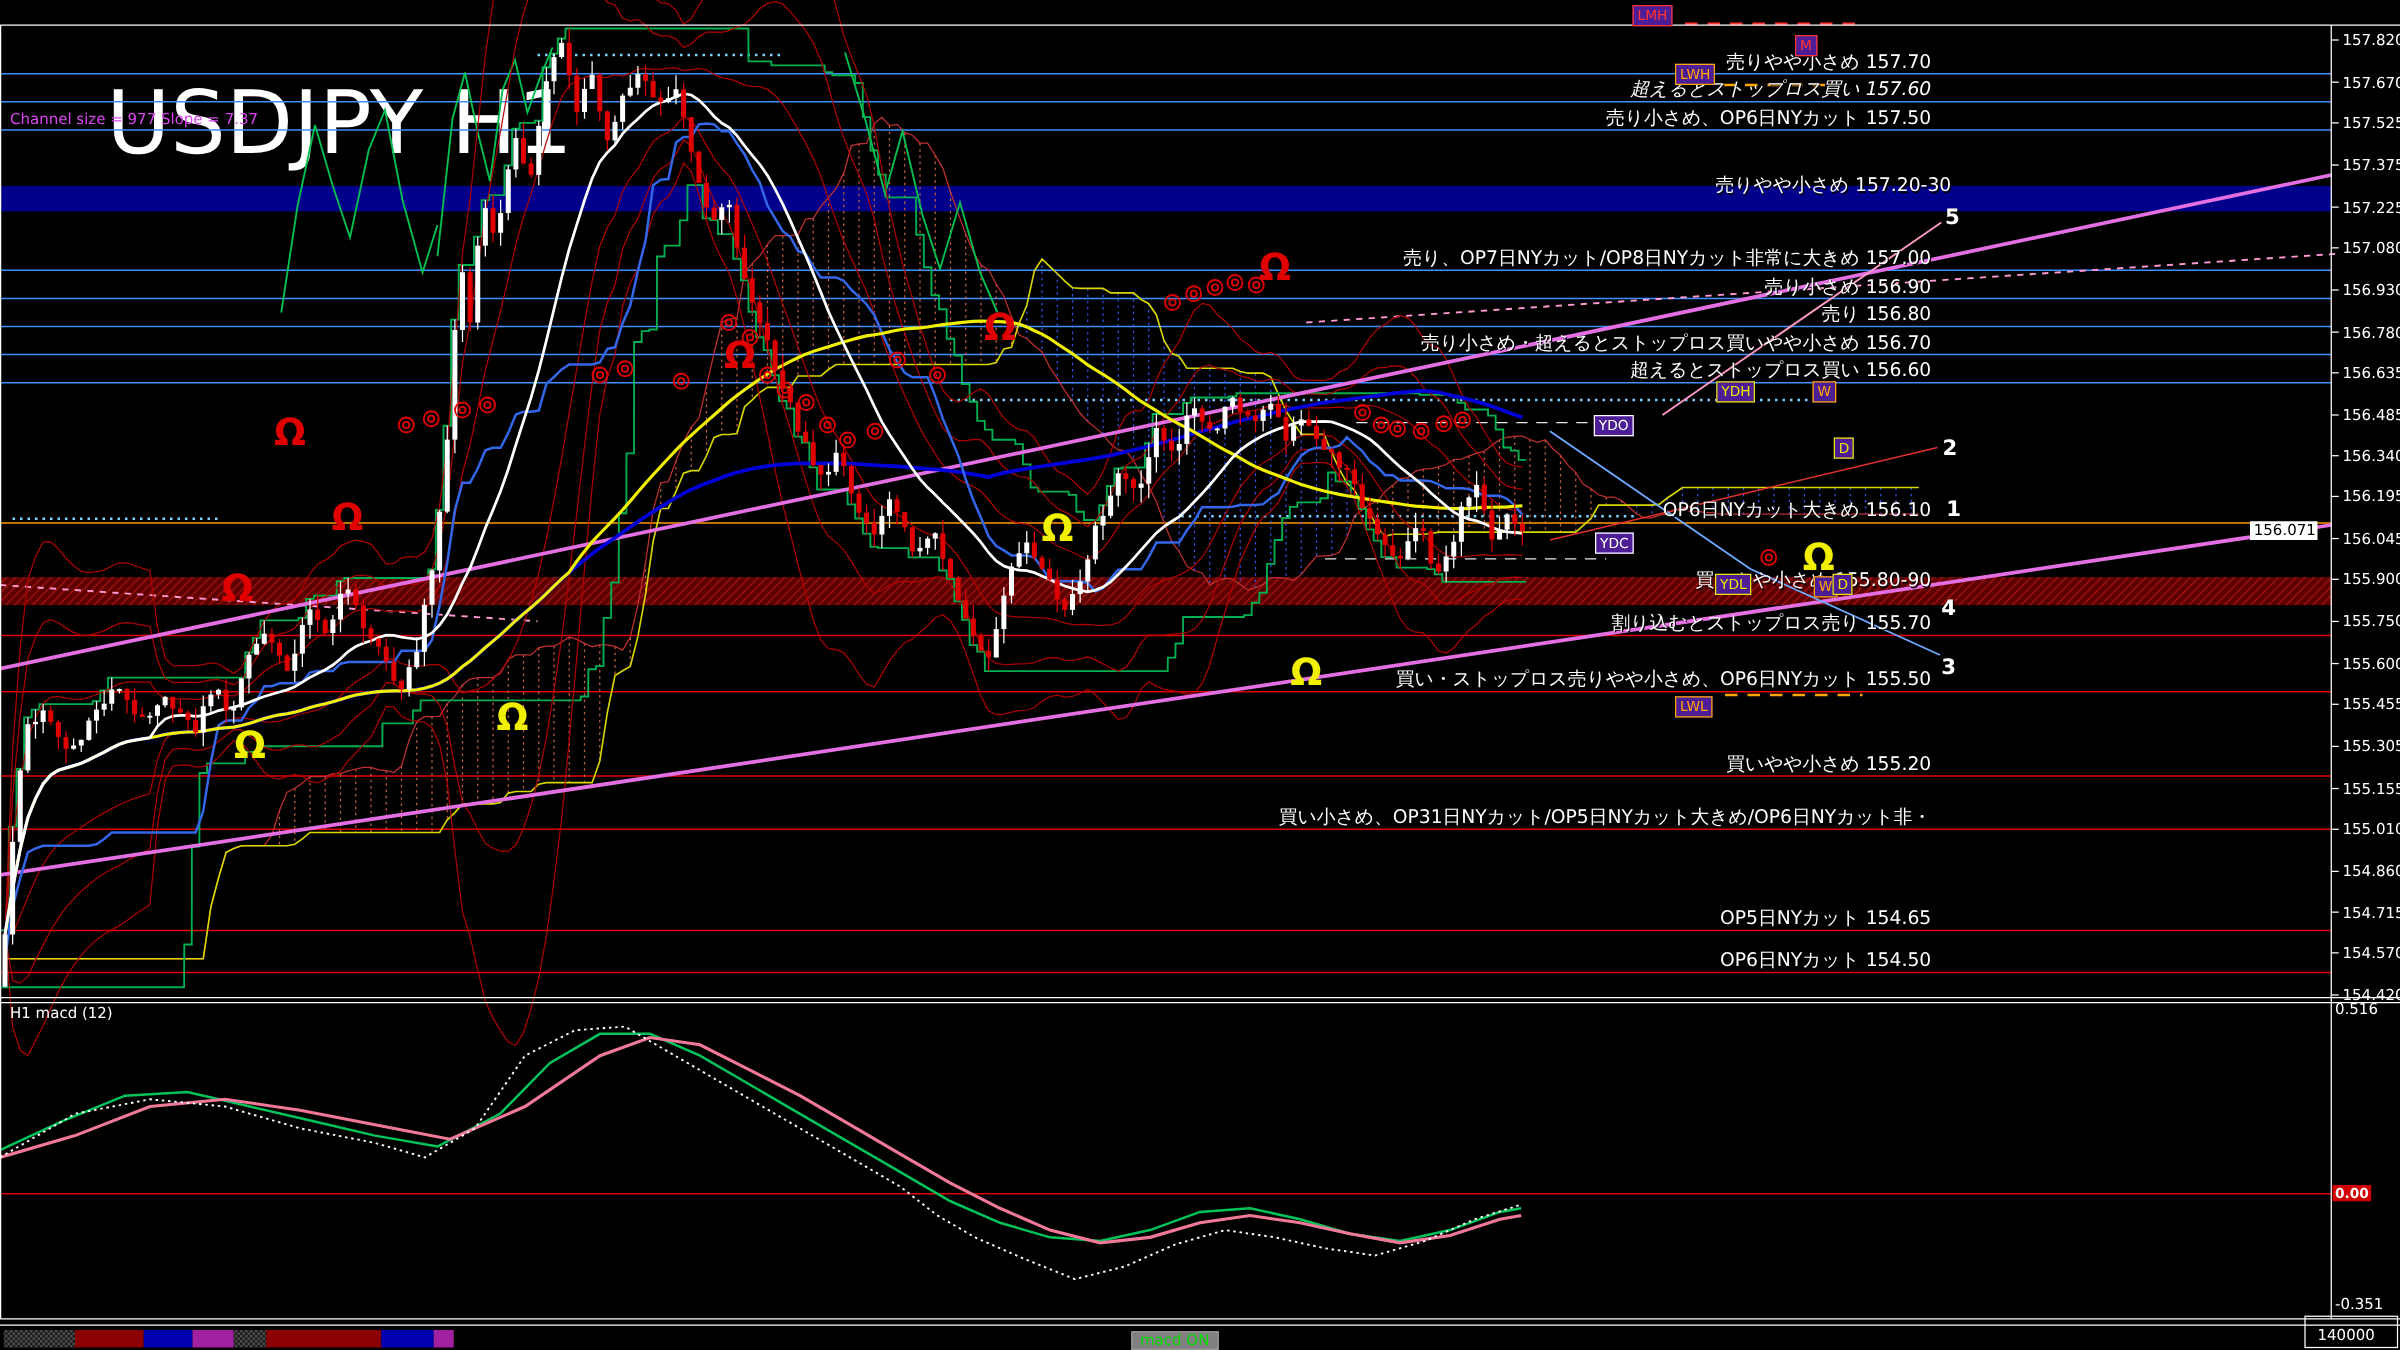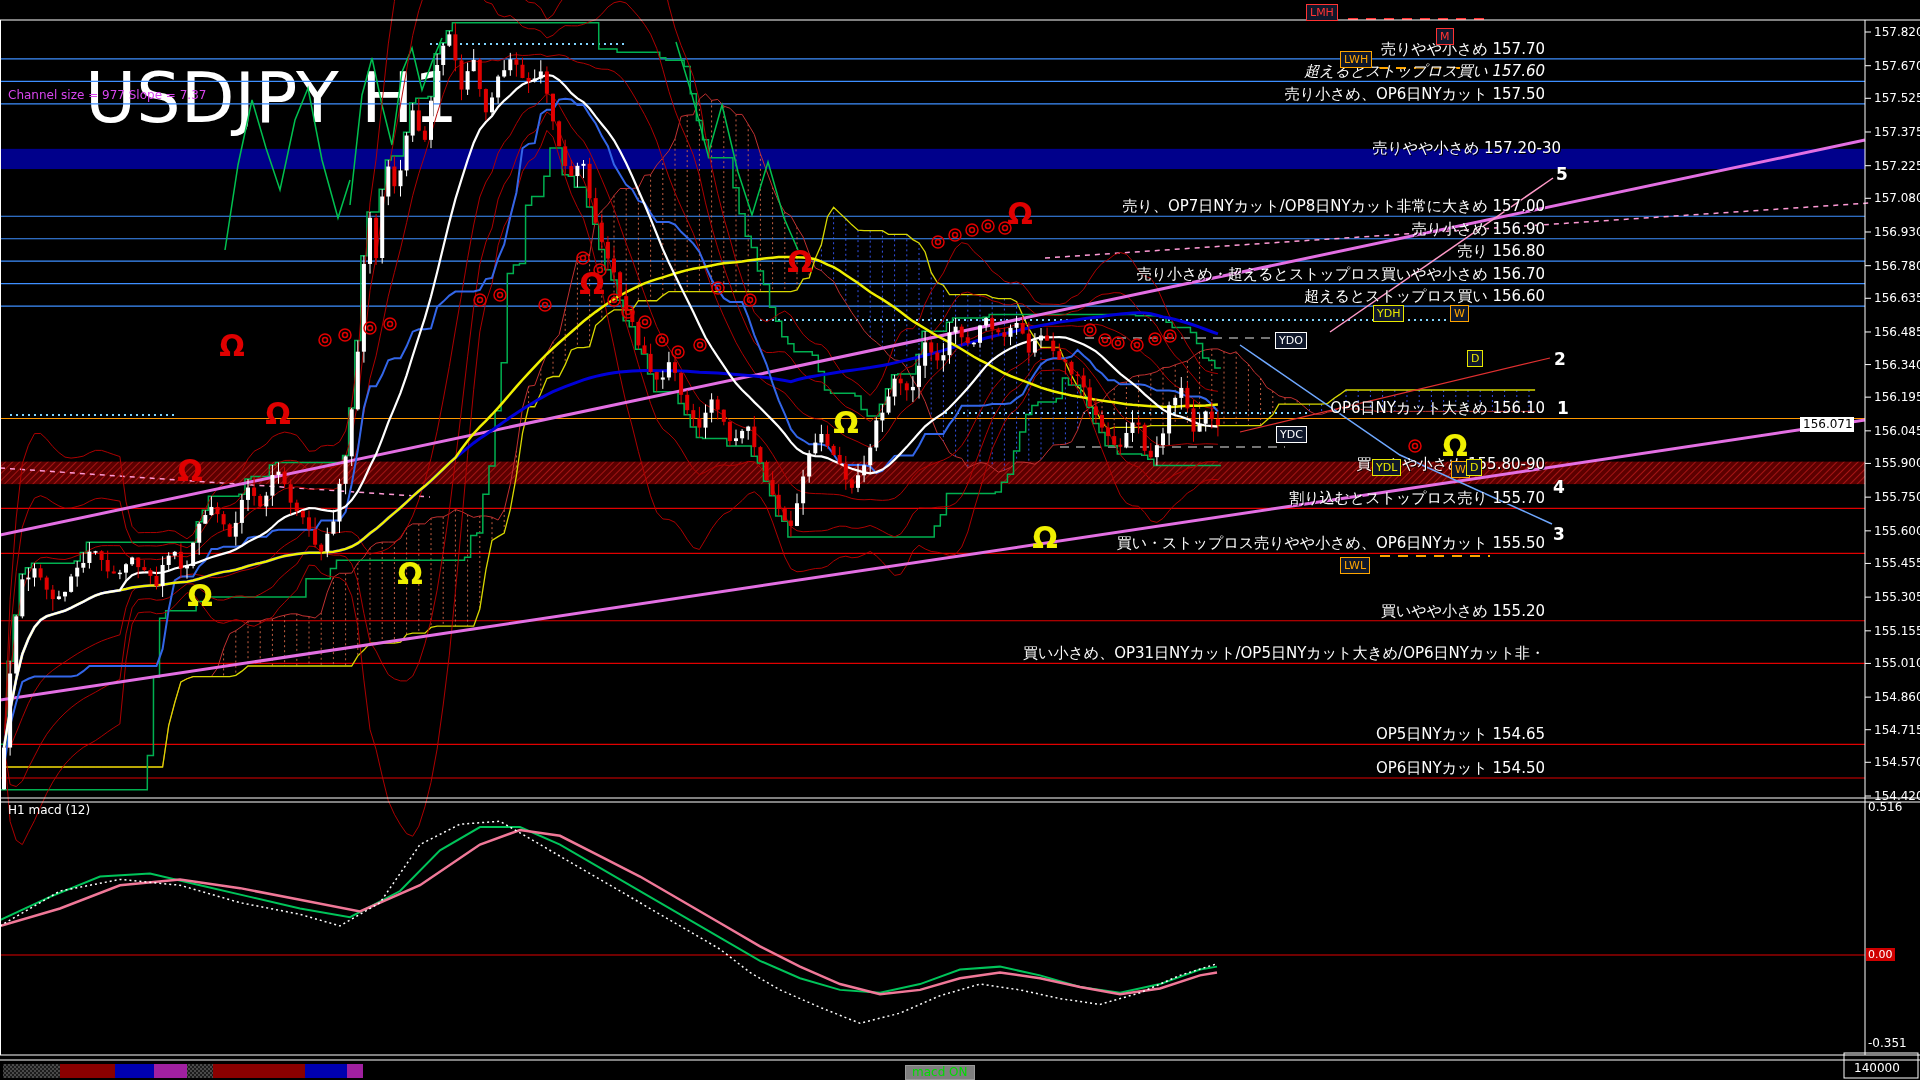--- a/index.html
+++ b/index.html
@@ -5,25 +5,25 @@
   html,body{margin:0;padding:0;background:#000;}
   #screen{position:relative;width:1920px;height:1080px;background:#000;overflow:hidden;
           font-family:"DejaVu Sans","Liberation Sans",sans-serif;}
   #chart-svg{position:absolute;left:0;top:0;}
   .ov{position:absolute;white-space:nowrap;}
   #titlebar-text{position:absolute;left:10px;top:3px;color:#fff;font-size:13px;}
   #update-time{position:absolute;right:58px;top:3px;color:#fff;font-size:13px;}
   #channel-info{position:absolute;left:8px;top:88px;color:#d946ef;font-size:12px;}
   #macd-label{position:absolute;left:8px;top:803px;color:#fff;font-size:12px;}
   .anno{color:#fff;font-size:15px;text-align:right;text-shadow:1px 1px 0 #000;}
-  .lvlbox{font-size:11px;background:#0f172a;padding:0 3px;line-height:15px;border:1px solid;}
+  .lvlbox{font-size:11px;background:#4c1d95;padding:0 3px;line-height:15px;border:1px solid;}
   .numlbl{color:#fff;font-size:17px;font-weight:bold;text-shadow:1px 1px 0 #000;}
   .axlbl{color:#fff;font-size:12px;}
   .curbox{background:#fff;color:#000;font-size:12px;padding:0 3px;line-height:15px;}
-  .zerochip{background:#d00000;color:#fff;font-size:11px;padding:0 2px;line-height:13px;}
+  .zerochip{background:#d00000;color:#fff;font-size:11px;padding:0 2px;line-height:13px;font-weight:bold;}
   .datelbl{color:#fff;font-size:13px;font-weight:bold;margin-top:22px;}
   #macd-btn{position:absolute;left:905px;top:1065px;background:#7f7f7f;color:#00dd00;
             border:1px solid #9a9a9a;font-size:12px;line-height:13px;padding:0 6px;
             font-family:"DejaVu Sans",sans-serif;cursor:pointer;}
 </style>
 </head>
 <body>
 
 <div id="screen">
   <span id="titlebar-text" class="ov">USDJPY,H1  156.071 156.071 156.071 156.071</span>

